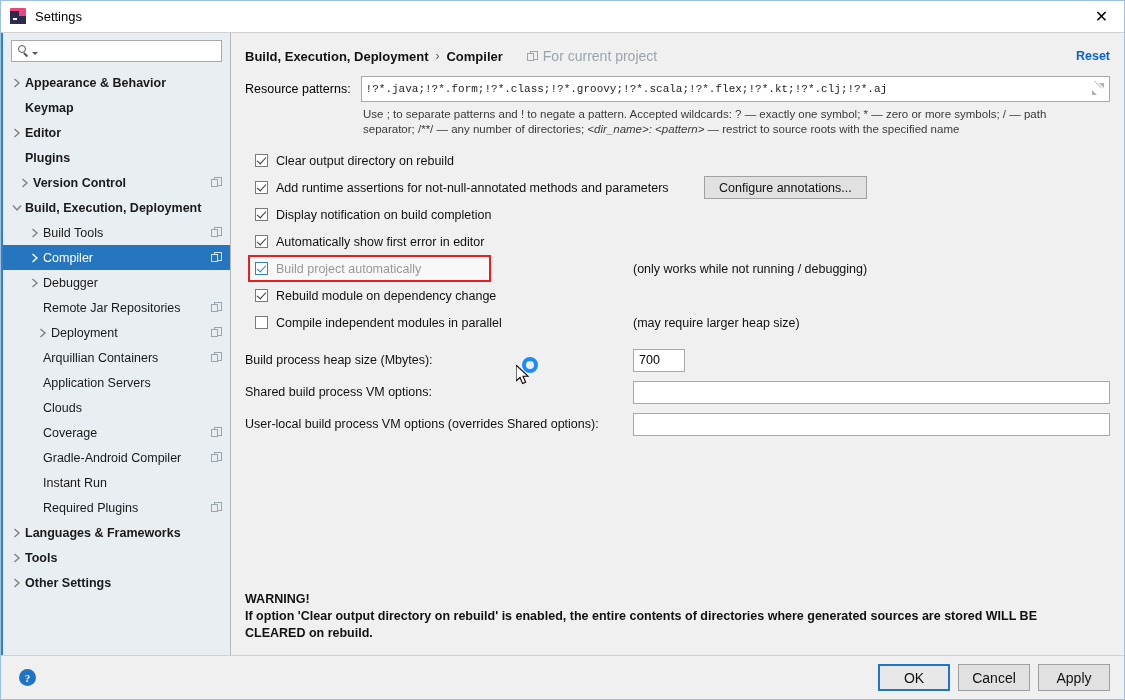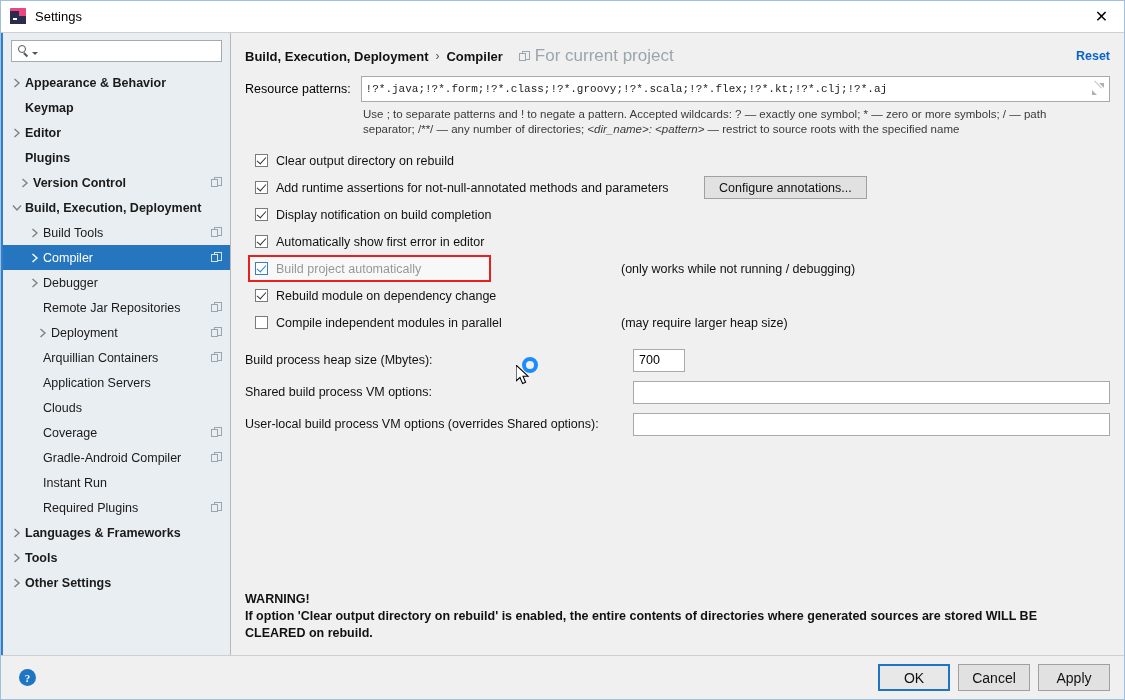--- a/index.html
+++ b/index.html
@@ -165,21 +165,21 @@
 
   #breadcrumb-row {
     display: flex; align-items: center;
     height: 30px; margin-top: 8px;
     flex: 0 0 30px;
   }
   .crumb-bold { font-weight: bold; font-size: 13px; color: #111; }
   .crumb-sep { margin: 0 7px; color: #555; font-size: 12px; }
   #scope-badge {
     display: flex; align-items: center;
-    margin-left: 16px; color: #9aa5ad; font-size: 17px;
+    margin-left: 24px; color: #9aa5ad; font-size: 14px;
   }
   #scope-badge .proj-badge2 {
     width: 11px; height: 11px; position: relative; margin-right: 5px;
     flex: 0 0 11px;
   }
   #scope-badge .proj-badge2 .b1 {
     position: absolute; right: 0; top: 0; width: 8px; height: 9px;
     border: 1px solid #9aa5ad;
   }
   #scope-badge .proj-badge2 .b2 {
@@ -264,21 +264,21 @@
     left: 3px; top: 0px;
     width: 4px; height: 8px;
     border: solid #303030;
     border-width: 0 1.6px 1.6px 0;
     transform: rotate(42deg);
   }
   .cb.blue { border-color: #3a7ebf; }
   .cb.blue.checked::after { border-color: #2b7cd3; }
   .opt-label { font-size: 12.5px; color: #111; white-space: nowrap; }
   .opt-note {
-    position: absolute; left: 376px;
+    position: absolute; left: 388px;
     font-size: 12.5px; color: #111; white-space: nowrap;
   }
   #highlight-box {
     position: absolute;
     left: 3px; top: 0px;
     width: 243px; height: 27px;
     border: 2px solid #e81f1f;
     background: rgba(255,255,255,0.55);
     pointer-events: none;
   }

